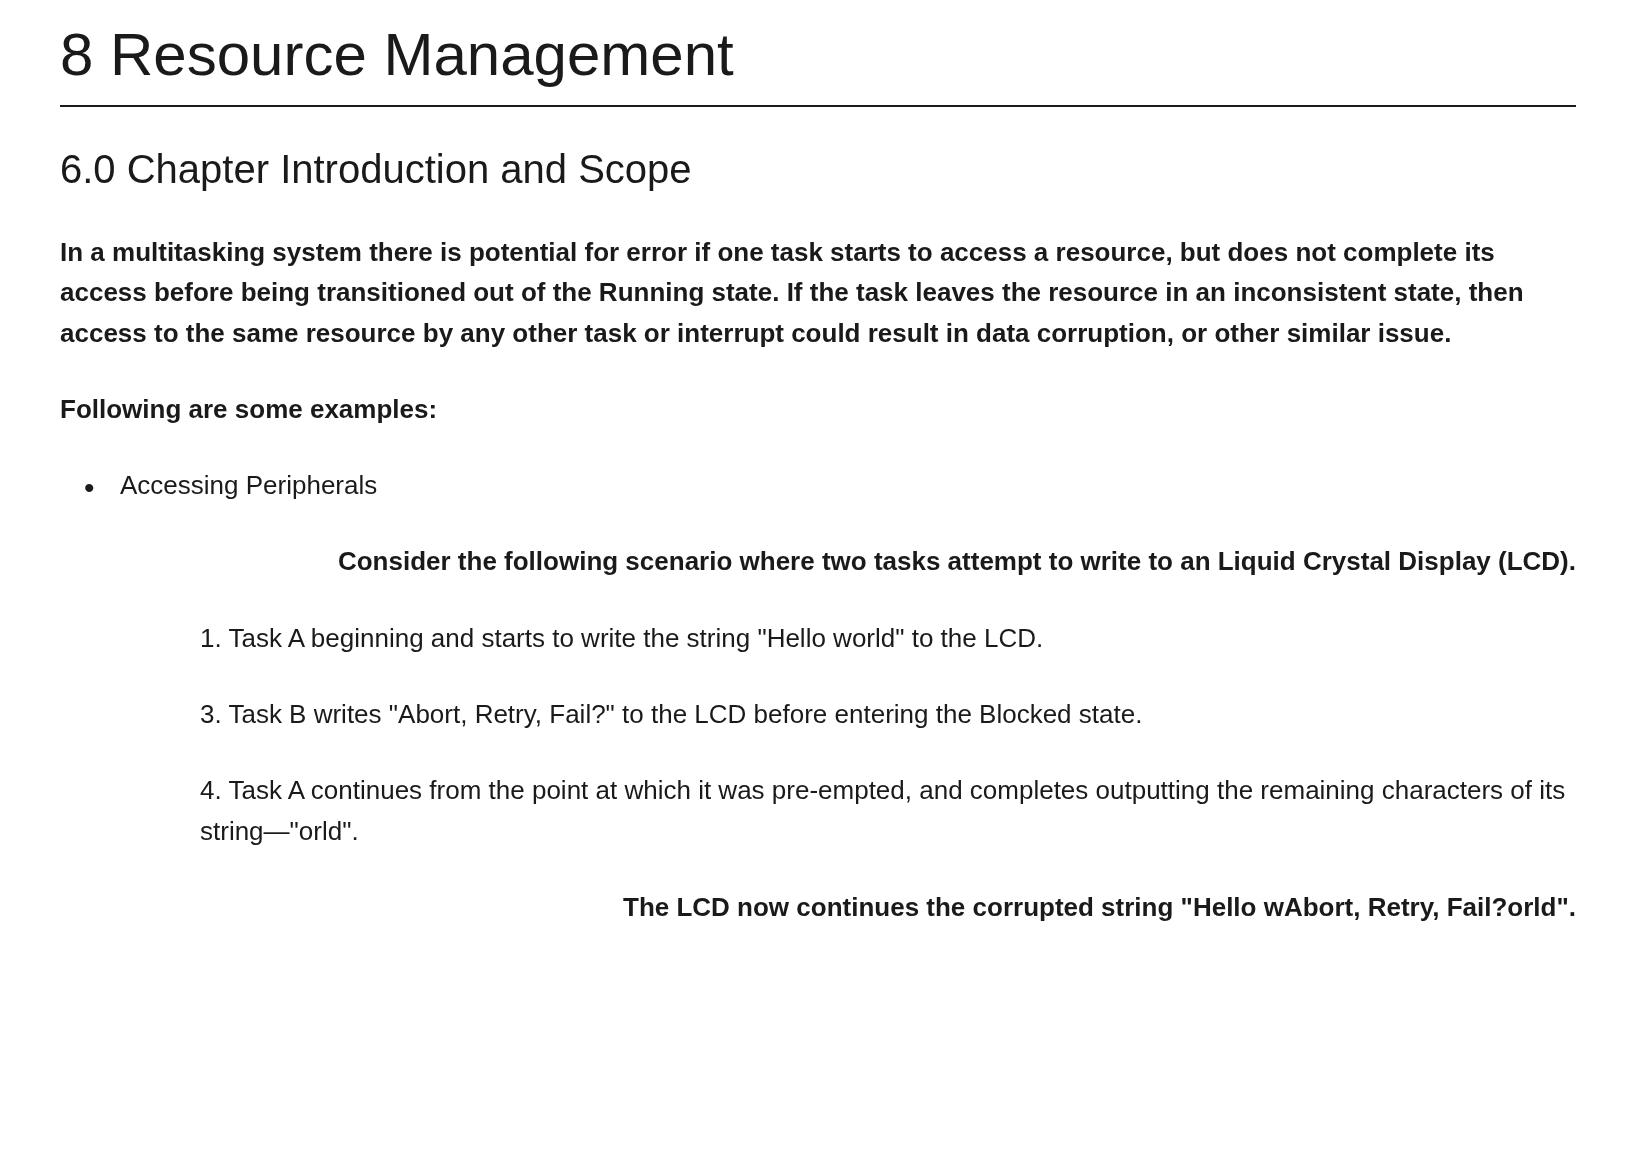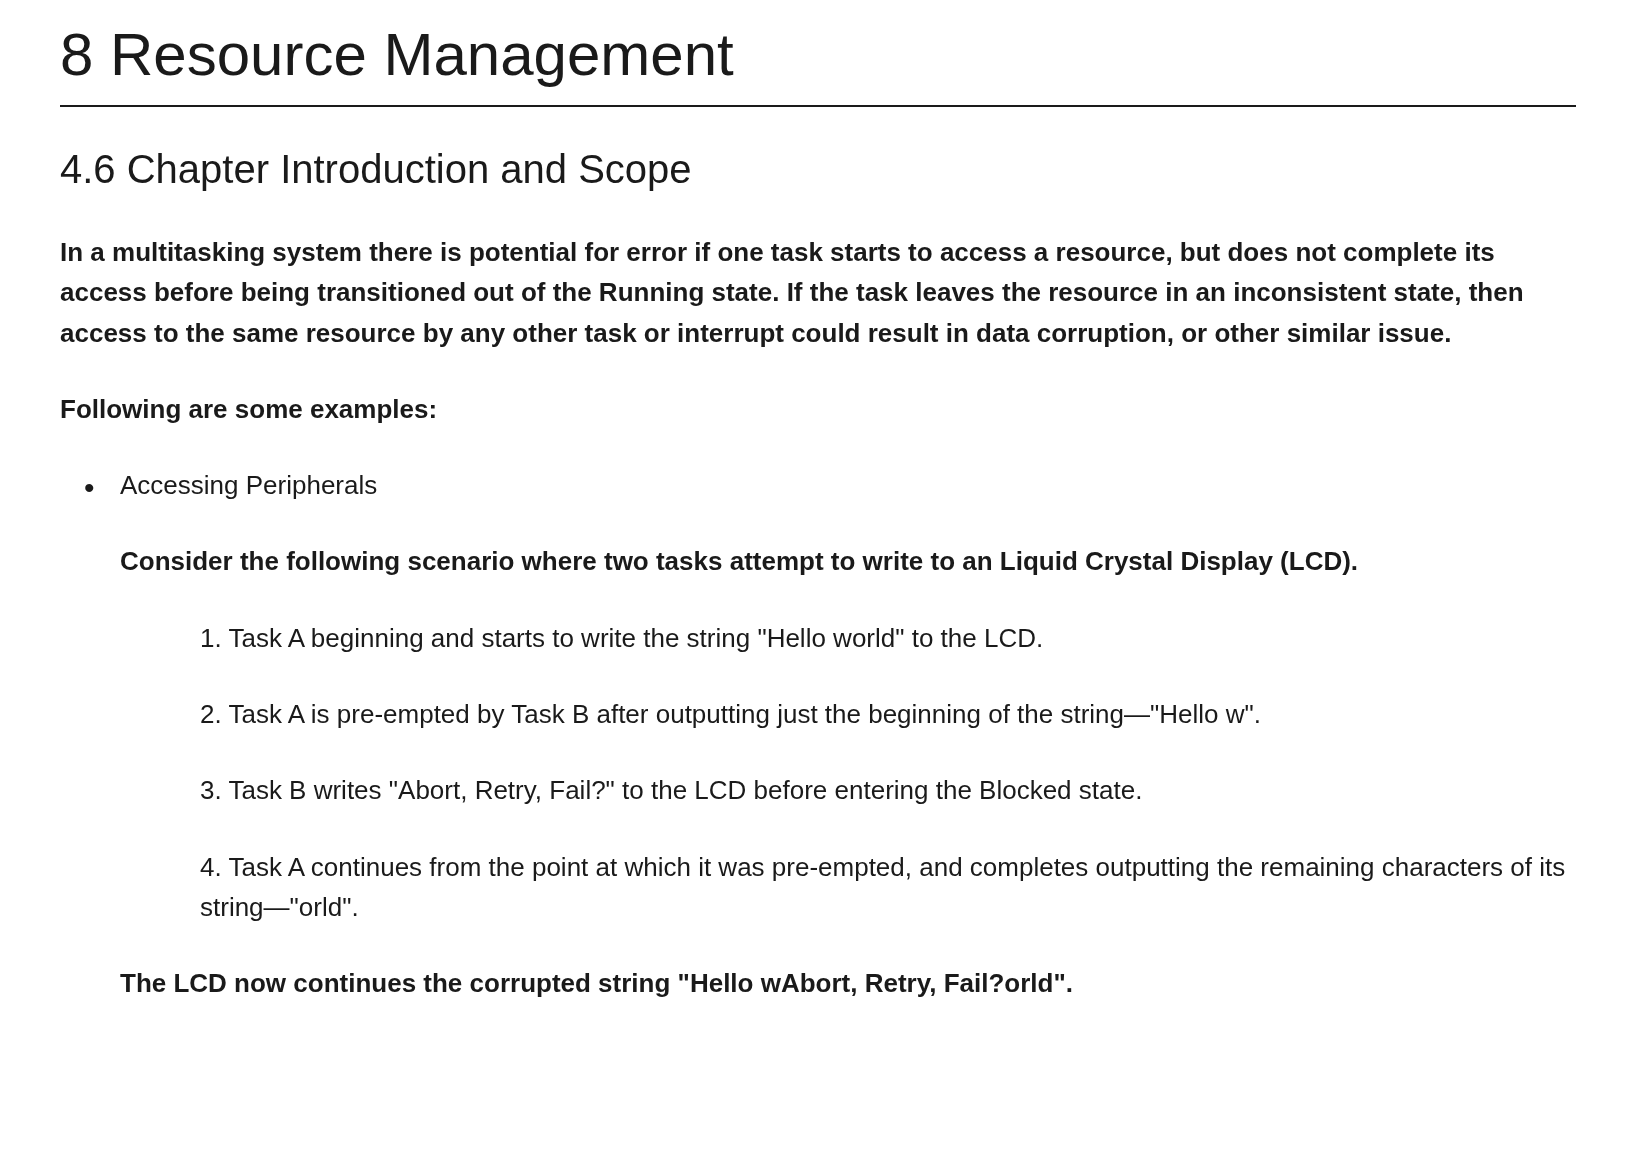--- a/index.html
+++ b/index.html
@@ -46,20 +46,21 @@
       position: absolute;
       left: -36px;
       font-size: 30px;
     }
     ul > li > .item-title {
       display: block;
       margin-bottom: 36px;
     }
     ul > li > p {
       margin-bottom: 36px;
+      text-align: right;
     }
     .ol-wrap {
       padding-left: 40px;
     }
     ol {
       list-style: none;
       counter-reset: step;
       padding-left: 40px;
     }
     ol > li {
@@ -75,33 +76,32 @@
     }
     .result-para {
       margin-top: 0;
     }
   </style>
 </head>
 <body>
 
 <h1>8 Resource Management</h1>
 
-<h2>4.6 Chapter Introduction and Scope</h2>
+<h2>6.0 Chapter Introduction and Scope</h2>
 
 <p>In a multitasking system there is potential for error if one task starts to access a resource, but does not complete its access before being transitioned out of the Running state. If the task leaves the resource in an inconsistent state, then access to the same resource by any other task or interrupt could result in data corruption, or other similar issue.</p>
 
 <p>Following are some examples:</p>
 
 <ul>
   <li>
     <span class="item-title">Accessing Peripherals</span>
     <p>Consider the following scenario where two tasks attempt to write to an Liquid Crystal Display (LCD).</p>
     <div class="ol-wrap">
       <ol>
         <li><span class="num">1. </span><span>Task A beginning and starts to write the string "Hello world" to the LCD.</span></li>
-        <li><span class="num">2. </span><span>Task A is pre-empted by Task B after outputting just the beginning of the string—"Hello w".</span></li>
         <li><span class="num">3. </span><span>Task B writes "Abort, Retry, Fail?" to the LCD before entering the Blocked state.</span></li>
         <li><span class="num">4. </span><span>Task A continues from the point at which it was pre-empted, and completes outputting the remaining characters of its string—"orld".</span></li>
       </ol>
     </div>
     <p class="result-para">The LCD now continues the corrupted string "Hello wAbort, Retry, Fail?orld".</p>
   </li>
 </ul>
 
 </body></html>

